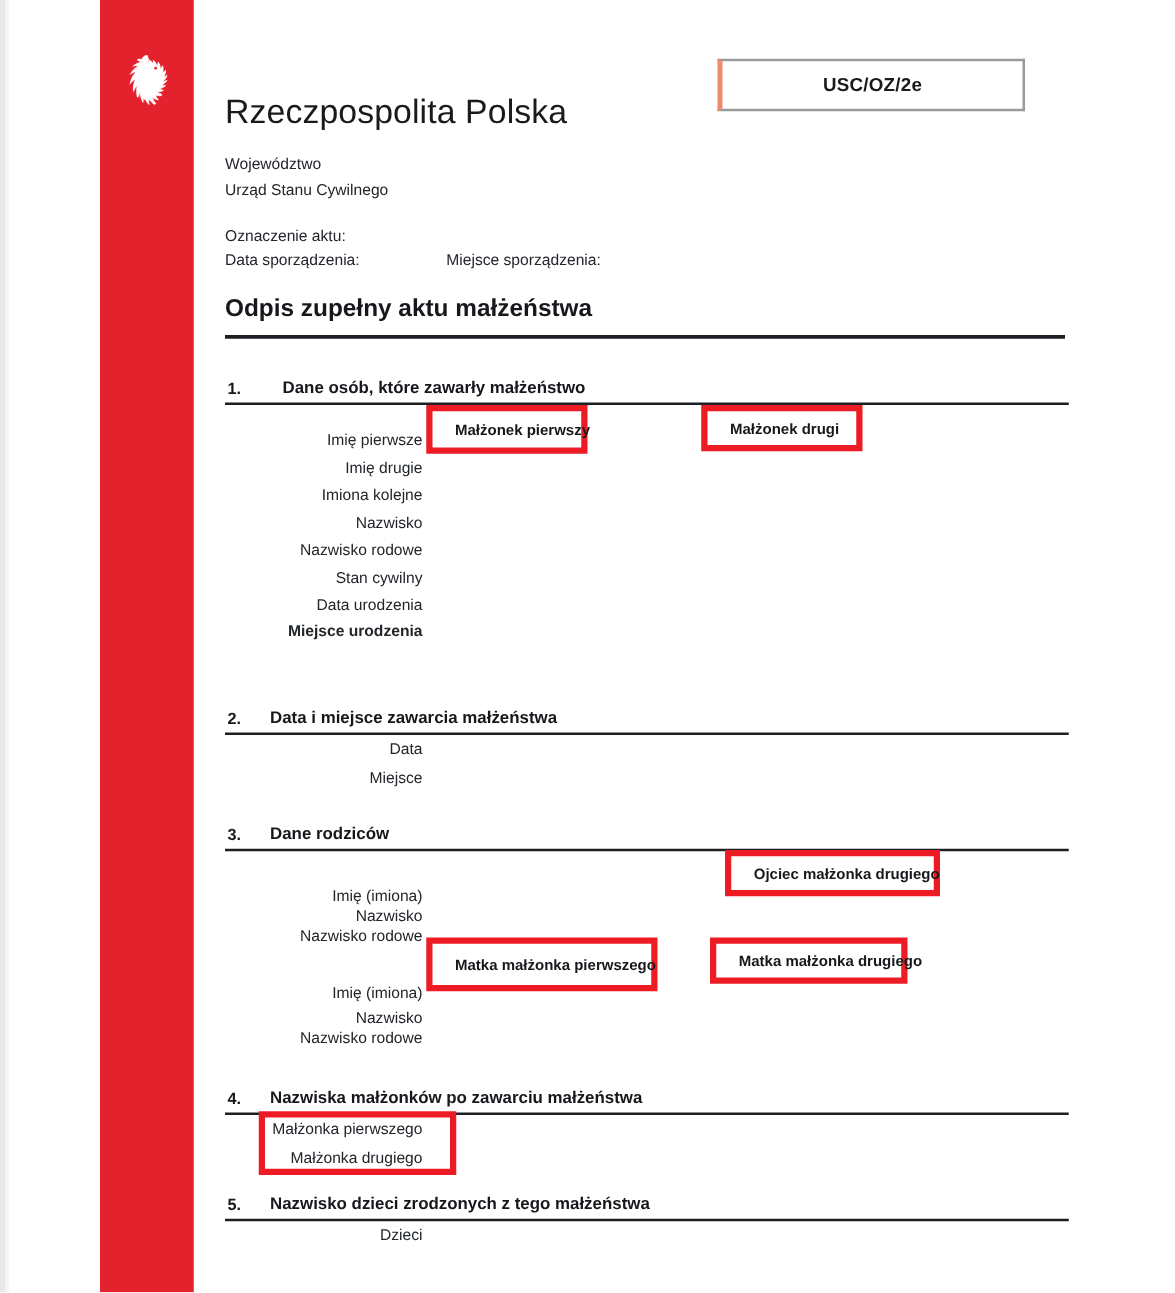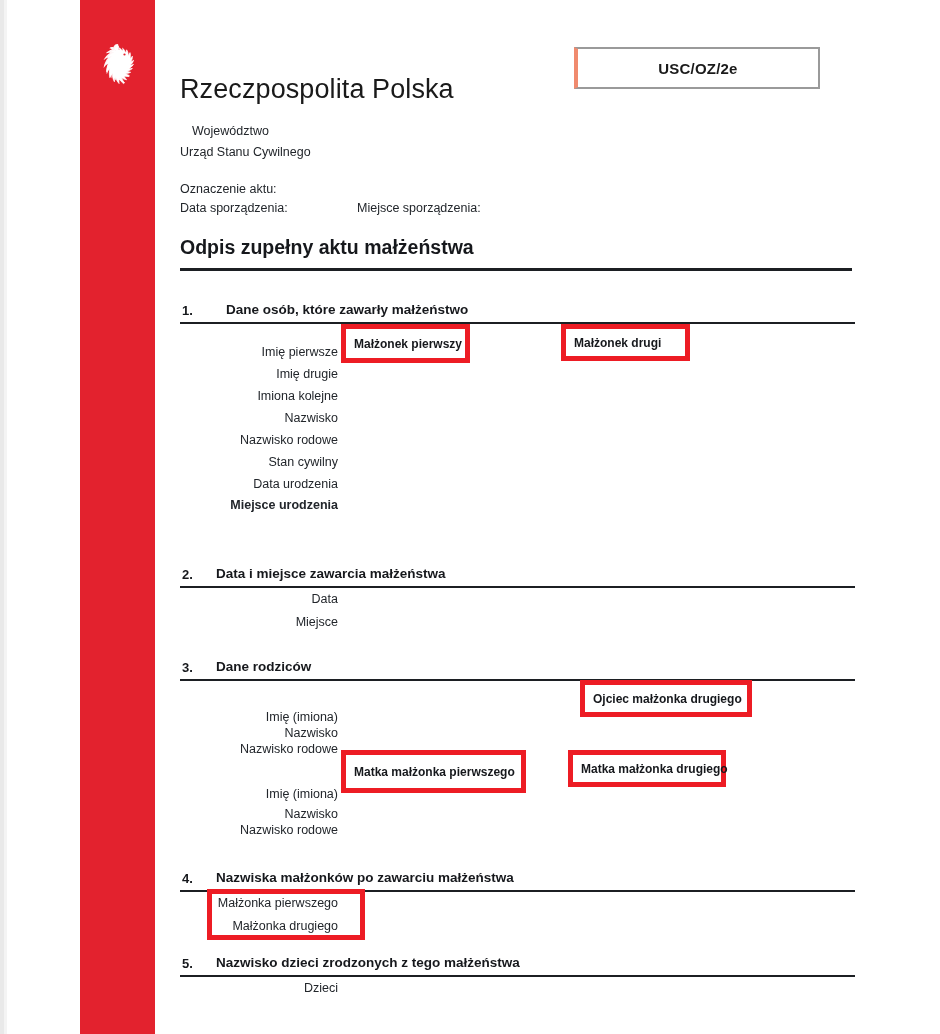--- a/index.html
+++ b/index.html
@@ -74,21 +74,21 @@
     font-weight: bold;
     color: #1a1a1a;
     letter-spacing: 0.2px;
   }
   .meta {
     position: absolute;
     font-size: 12.5px;
     color: #22262b;
     white-space: nowrap;
   }
-  .m1 { left: 192px; top: 124px; }
+  .m1 { left: 180px; top: 124px; }
   .m2 { left: 180px; top: 145px; }
   .m3 { left: 180px; top: 182px; }
   .m4 { left: 180px; top: 201px; }
   .m5 { left: 357px; top: 201px; }
 
   .main-heading {
     position: absolute;
     left: 180px; top: 236px;
     font-size: 19.5px;
     font-weight: bold;
@@ -144,20 +144,21 @@
     left: 138px;
   }
 
   
   .annot {
     position: absolute;
     background: #ffffff;
     border: 5px solid #ed1c24;
     display: flex;
     align-items: center;
+    padding-left: 10px;
   }
   .annot span {
     font-size: 12px;
     font-weight: bold;
     color: #16181c;
     white-space: nowrap;
     padding-left: 8px;
   }
   .annot-stack {
     position: absolute;

